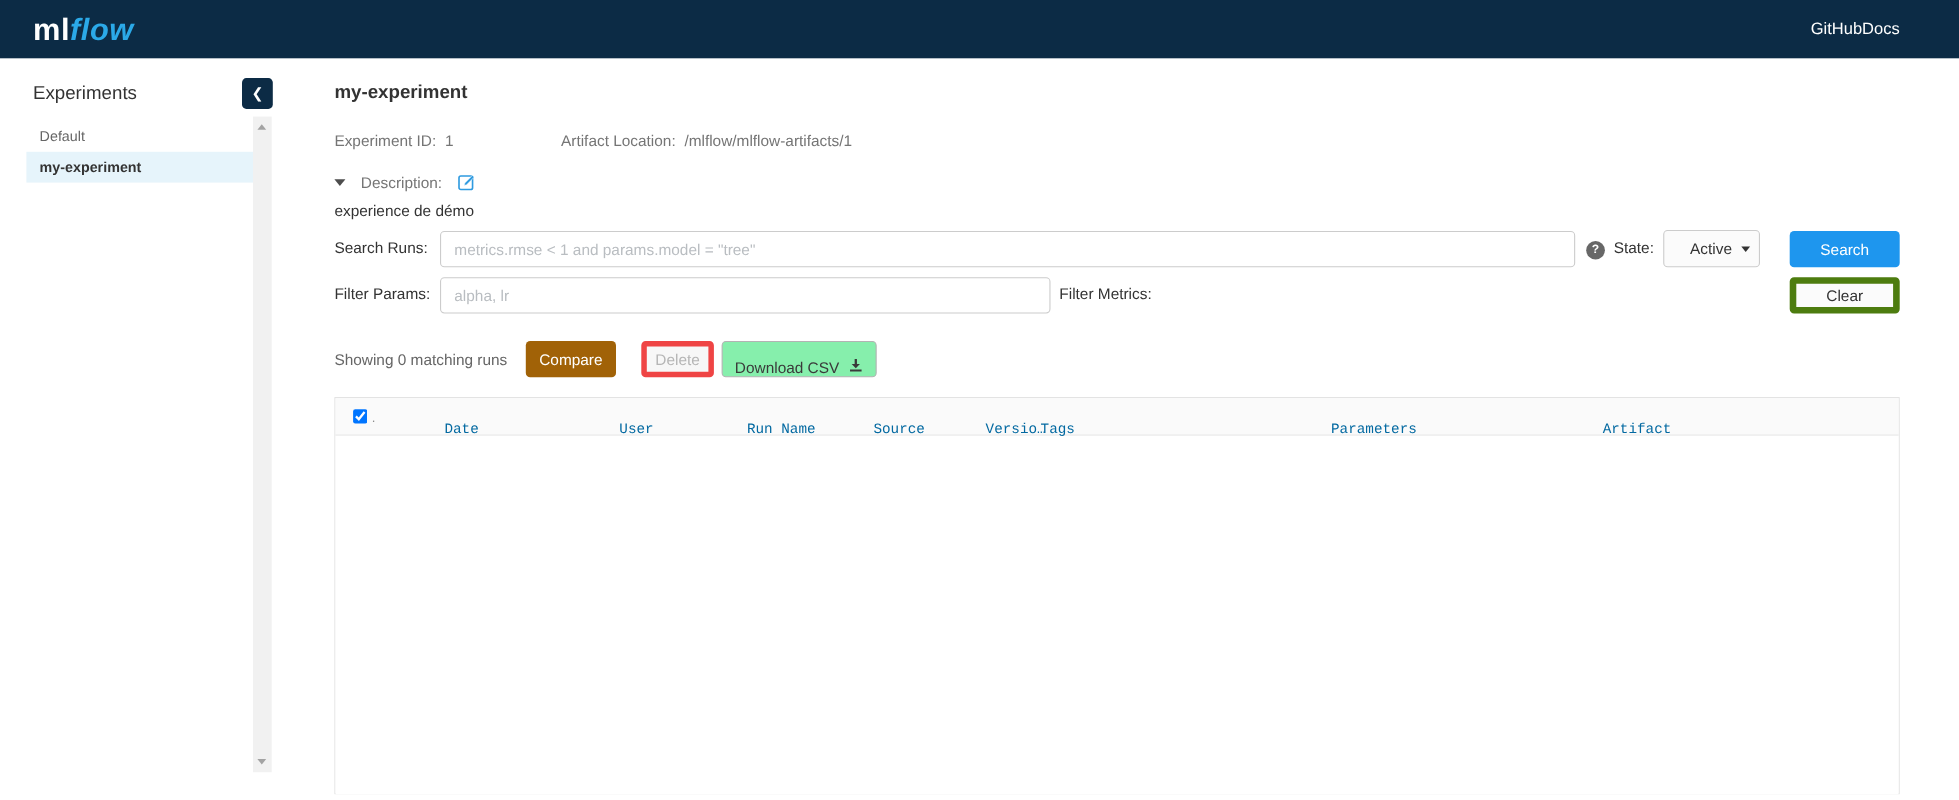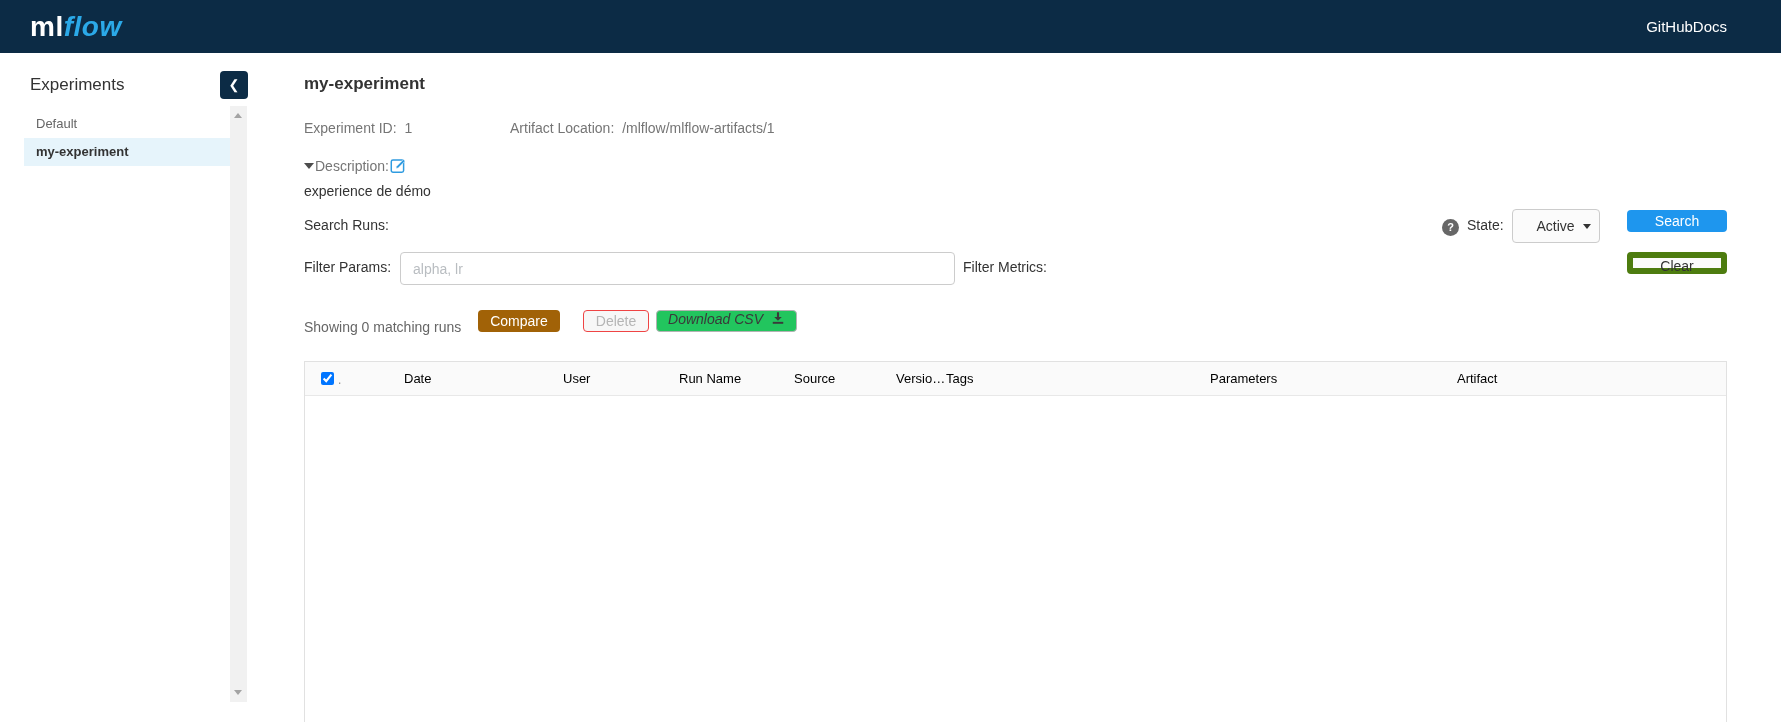--- a/index.html
+++ b/index.html
@@ -30,21 +30,21 @@
   .sb-arrow-up, .sb-arrow-down { position: absolute; left: 4px; width: 0; height: 0;
                     border-left: 4px solid transparent; border-right: 4px solid transparent; cursor: pointer; }
   .sb-arrow-up { top: 7px; border-bottom: 5px solid #a3a3a3; }
   .sb-arrow-down { bottom: 7px; border-top: 5px solid #a3a3a3; }
 
   
   .page-title { position: absolute; left: 304px; top: 74px; font-size: 17px; font-weight: bold; color: #333; }
   .meta { position: absolute; top: 120px; font-size: 14px; color: #757575; }
   .meta-id { left: 304px; } .meta-artifact { left: 510px; }
   .meta .meta-value { color: #757575; margin-left: 4px; }
-  .desc-row { position: absolute; left: 304px; top: 157px; display: flex; align-items: center; gap: 1px; }
+  .desc-row { position: absolute; left: 304px; top: 157px; display: flex; align-items: center; gap: 14px; }
   .caret-down { width: 0; height: 0; border-left: 5px solid transparent; cursor: pointer;
                 border-right: 5px solid transparent; border-top: 6px solid #4d4d4d; }
   .desc-label { font-size: 14px; color: #757575; }
   .edit-icon { width: 17px; height: 17px; cursor: pointer; display: inline-block; }
   .desc-text { position: absolute; left: 304px; top: 183px; font-size: 14px; color: #333; }
 
   
   .ctl-label { position: absolute; font-size: 14px; color: #333; }
   .text-input { position: absolute; height: 33px; border: 1px solid #ccc; border-radius: 4px;
                 padding: 0 12px; font-size: 14px; color: #333; font-family: "Liberation Sans", sans-serif;
@@ -55,39 +55,39 @@
   #metrics-input { left: 1057px; top: 252px; width: 556px; }
   .help-icon { position: absolute; left: 1442px; top: 219px; width: 17px; height: 17px;
                background: #676767; color: #fff; border-radius: 50%; font-size: 11px;
                font-weight: bold; line-height: 17px; text-align: center; cursor: pointer; }
   .state-dropdown { position: absolute; left: 1512px; top: 209px; width: 88px; height: 34px;
                background: #fbfbfb; border: 1px solid #ccc; border-radius: 4px; cursor: pointer;
                display: flex; align-items: center; justify-content: center; gap: 8px;
                font-size: 14px; color: #333; font-family: "Liberation Sans", sans-serif; padding-left: 15px; }
   .dd-caret { width: 0; height: 0; border-left: 4px solid transparent;
               border-right: 4px solid transparent; border-top: 5px solid #333; }
-  .btn { position: absolute; height: 22px; border-radius: 4px; font-size: 14px;
+  .btn { position: absolute; height: 33px; border-radius: 4px; font-size: 14px;
          font-family: "Liberation Sans", sans-serif; cursor: pointer; }
   .btn-primary { left: 1627px; top: 210px; width: 100px; background: #1e96ee; color: #fff; border: none; }
   .btn-clear { left: 1627px; top: 252px; width: 100px; background: #fbfbfb; color: #333; border: 6px solid #4d7c0f; }
 
   
   .showing-text { position: absolute; left: 304px; top: 319px; font-size: 14px; color: #666; }
   .btn-compare { left: 478px; top: 310px; width: 82px; background: #a16207; color: #fff; border: none; }
-  .btn-delete { left: 583px; top: 310px; width: 66px; background: #f7f7f7; color: #b5b5b5; border: 1px solid #ef4444; }
-  .btn-download { left: 656px; top: 310px; width: 141px; background: #22c55e; color: #3a3a3a;
-                  border: 1px solid #b3b3b3; display: flex; align-items: flex-start;
-                  justify-content: center; gap: 8px; font-style: italic; }
+  .btn-delete { left: 583px; top: 310px; width: 66px; background: #f7f7f7; color: #b5b5b5; border: 5px solid #ef4444; }
+  .btn-download { left: 656px; top: 310px; width: 141px; background: #86efac; color: #3a3a3a;
+                  border: 1px solid #b3b3b3; display: flex; align-items: flex-end;
+                  justify-content: center; gap: 8px; }
 
   
   .runs-table { position: absolute; left: 304px; top: 361px; width: 1423px; height: 361px;
                 border: 1px solid #e1e1e1; background: #fff; }
   .runs-header { position: relative; height: 34px; background: #fafafa; border-bottom: 1px solid #e8e8e8; }
-  .col-h { position: absolute; top: 0; line-height: 34px; font-size: 13px; color: #000000;
-           cursor: pointer; white-space: nowrap; }
+  .col-h { position: absolute; top: 12px; line-height: 34px; font-size: 13px; color: #0369a1;
+           cursor: pointer; white-space: nowrap; font-family: Liberation Mono, monospace; }
   .hdr-checkbox { position: absolute; left: 16px; top: 10px; width: 13px; height: 13px; cursor: pointer; }
   .hdr-dot { position: absolute; left: 33px; top: 0; line-height: 36px; font-size: 12px; color: #8c8c8c; }
   .c0 { left: 99px; } .c1 { left: 258px; } .c2 { left: 374px; } .c3 { left: 489px; }
   .c4 { left: 591px; } .c5 { left: 641px; } .c6 { left: 905px; } .c7 { left: 1152px; }
   .runs-body { height: 326px; background: #fff; }
 </style>
 </head>
 <body>
 
 <div class="screen">
@@ -130,20 +130,21 @@
     <span class="edit-icon">
       <svg width="17" height="17" viewBox="0 0 16 16">
         <rect x="1.2" y="2.8" width="11.6" height="11.6" rx="1.6" fill="none" stroke="#2f9be0" stroke-width="1.4"></rect>
         <path d="M5.6 10.9l2.1-.55 6.2-6.2a.5.5 0 0 0 0-.7l-.85-.85a.5.5 0 0 0-.7 0l-6.2 6.2-.55 2.1z" fill="#2f9be0" stroke="#fff" stroke-width="0.5"></path>
       </svg>
     </span>
   </div>
   <div class="desc-text">experience de démo</div>
 
   <label class="ctl-label" style="left:304px; top:217px;">Search Runs:</label>
+  <input id="search-input" class="text-input" type="text" placeholder="metrics.rmse &lt; 1 and params.model = &quot;tree&quot;" style="">
   <div class="help-icon">?</div>
   <label class="ctl-label" style="left:1467px; top:217px;">State:</label>
   <div class="state-dropdown">
     <span>Active</span>
     <span class="dd-caret"></span>
   </div>
   <button class="btn btn-primary">Search</button>
 
   <label class="ctl-label" style="left:304px; top:259px;">Filter Params:</label>
   <input id="params-input" class="text-input" type="text" placeholder="alpha, lr" style="">

